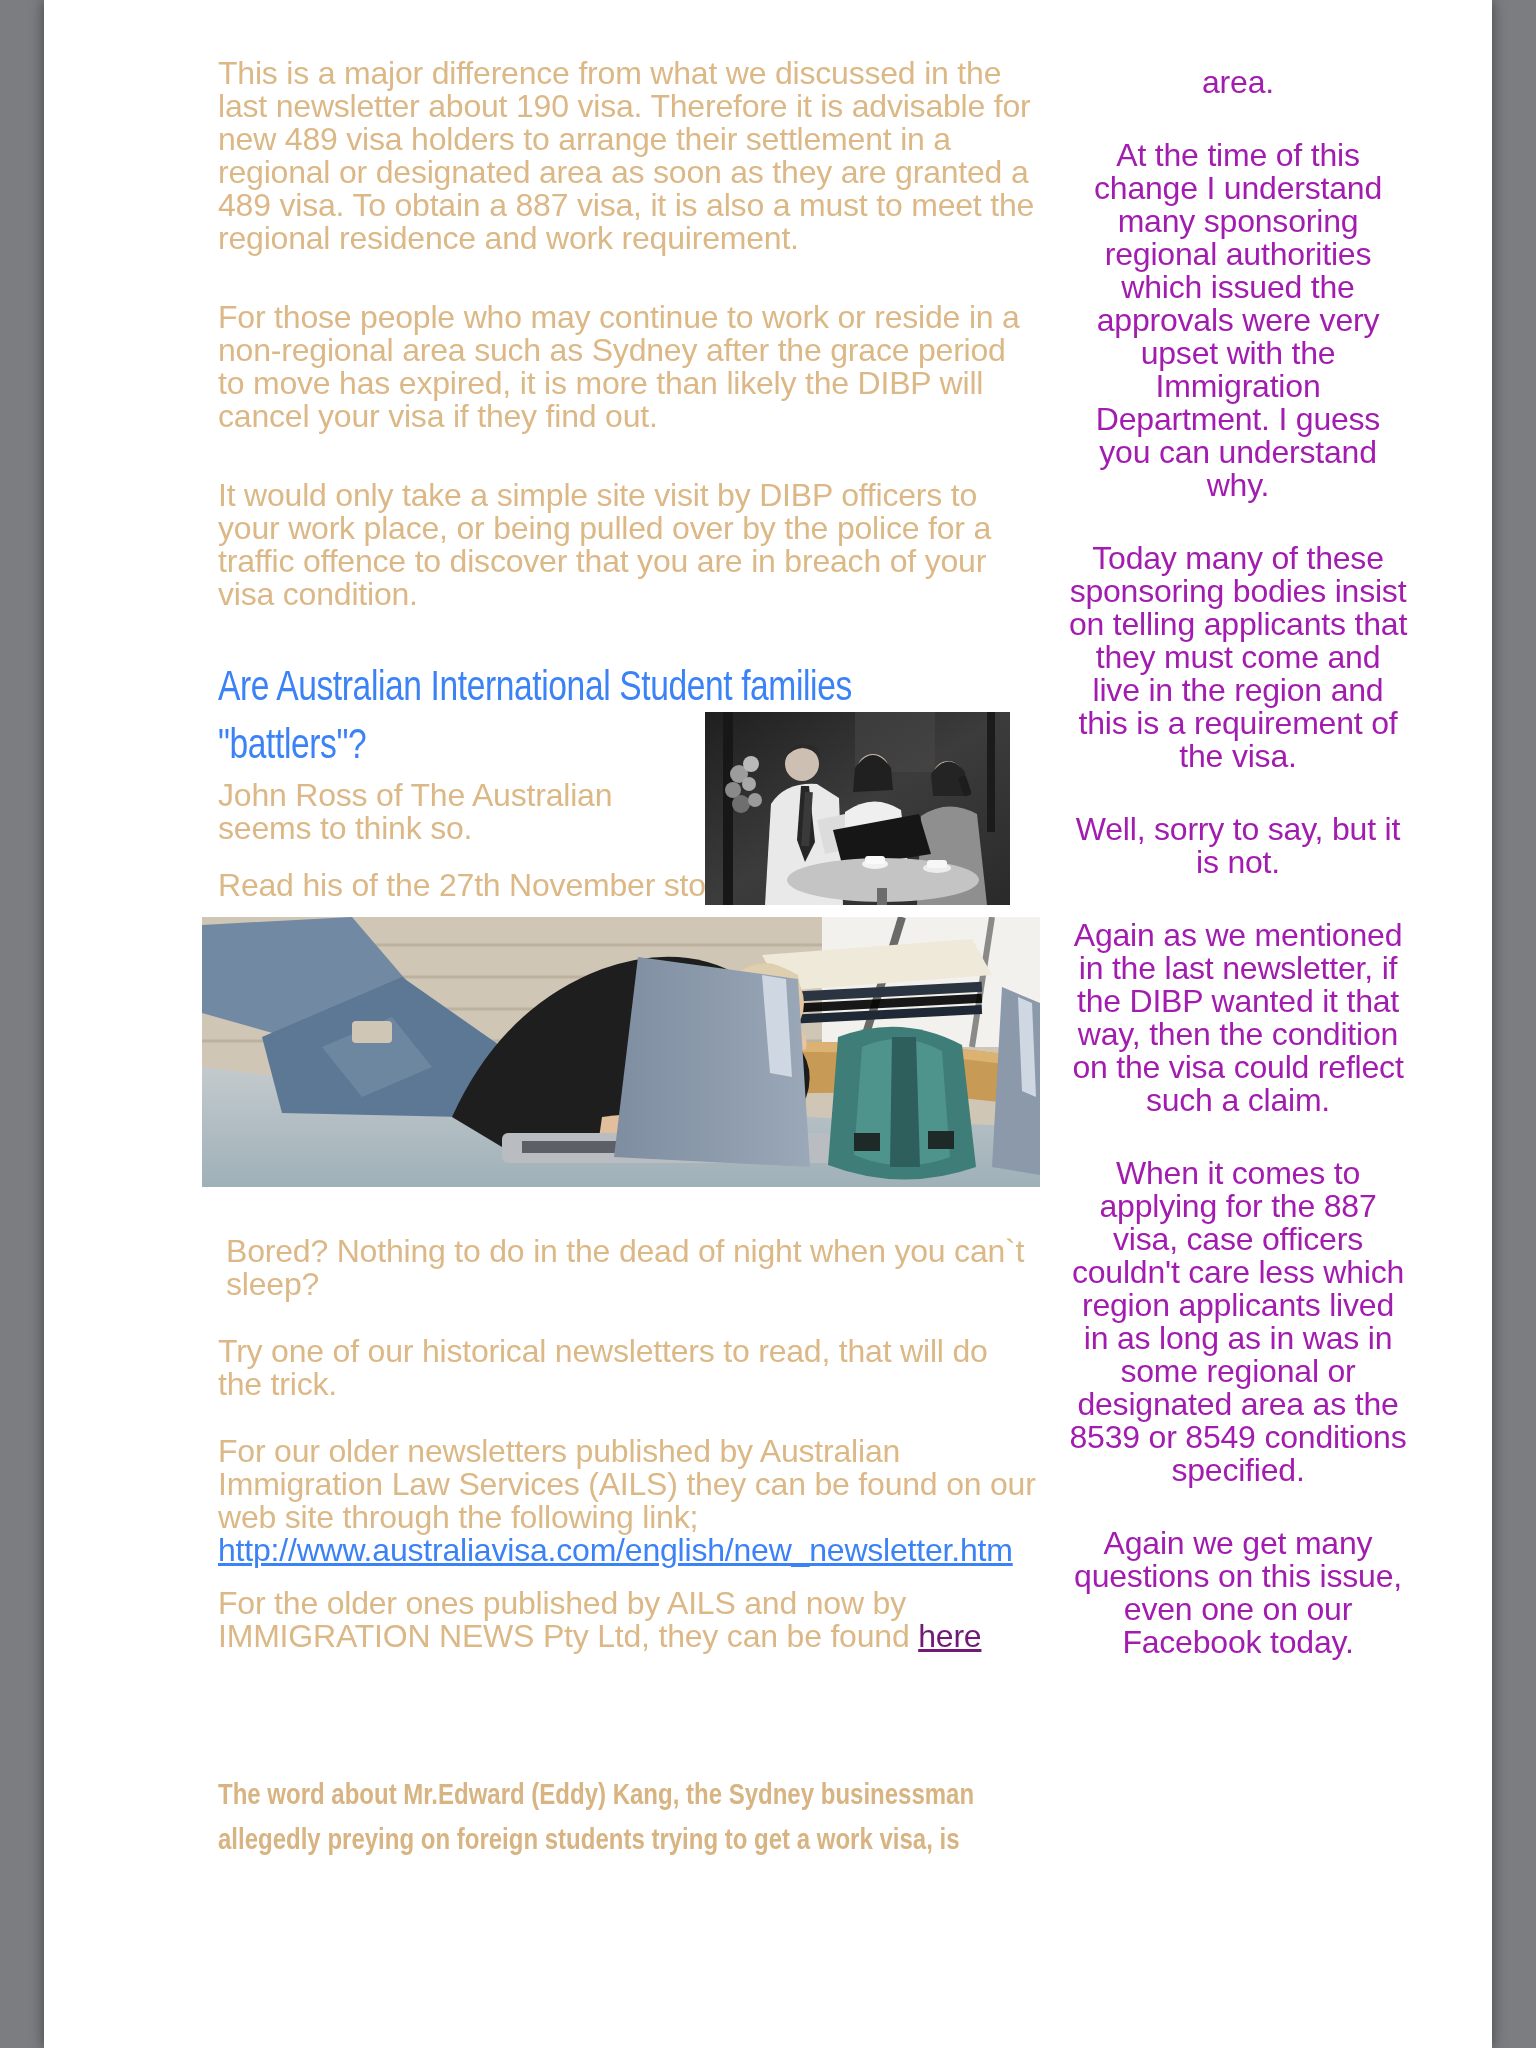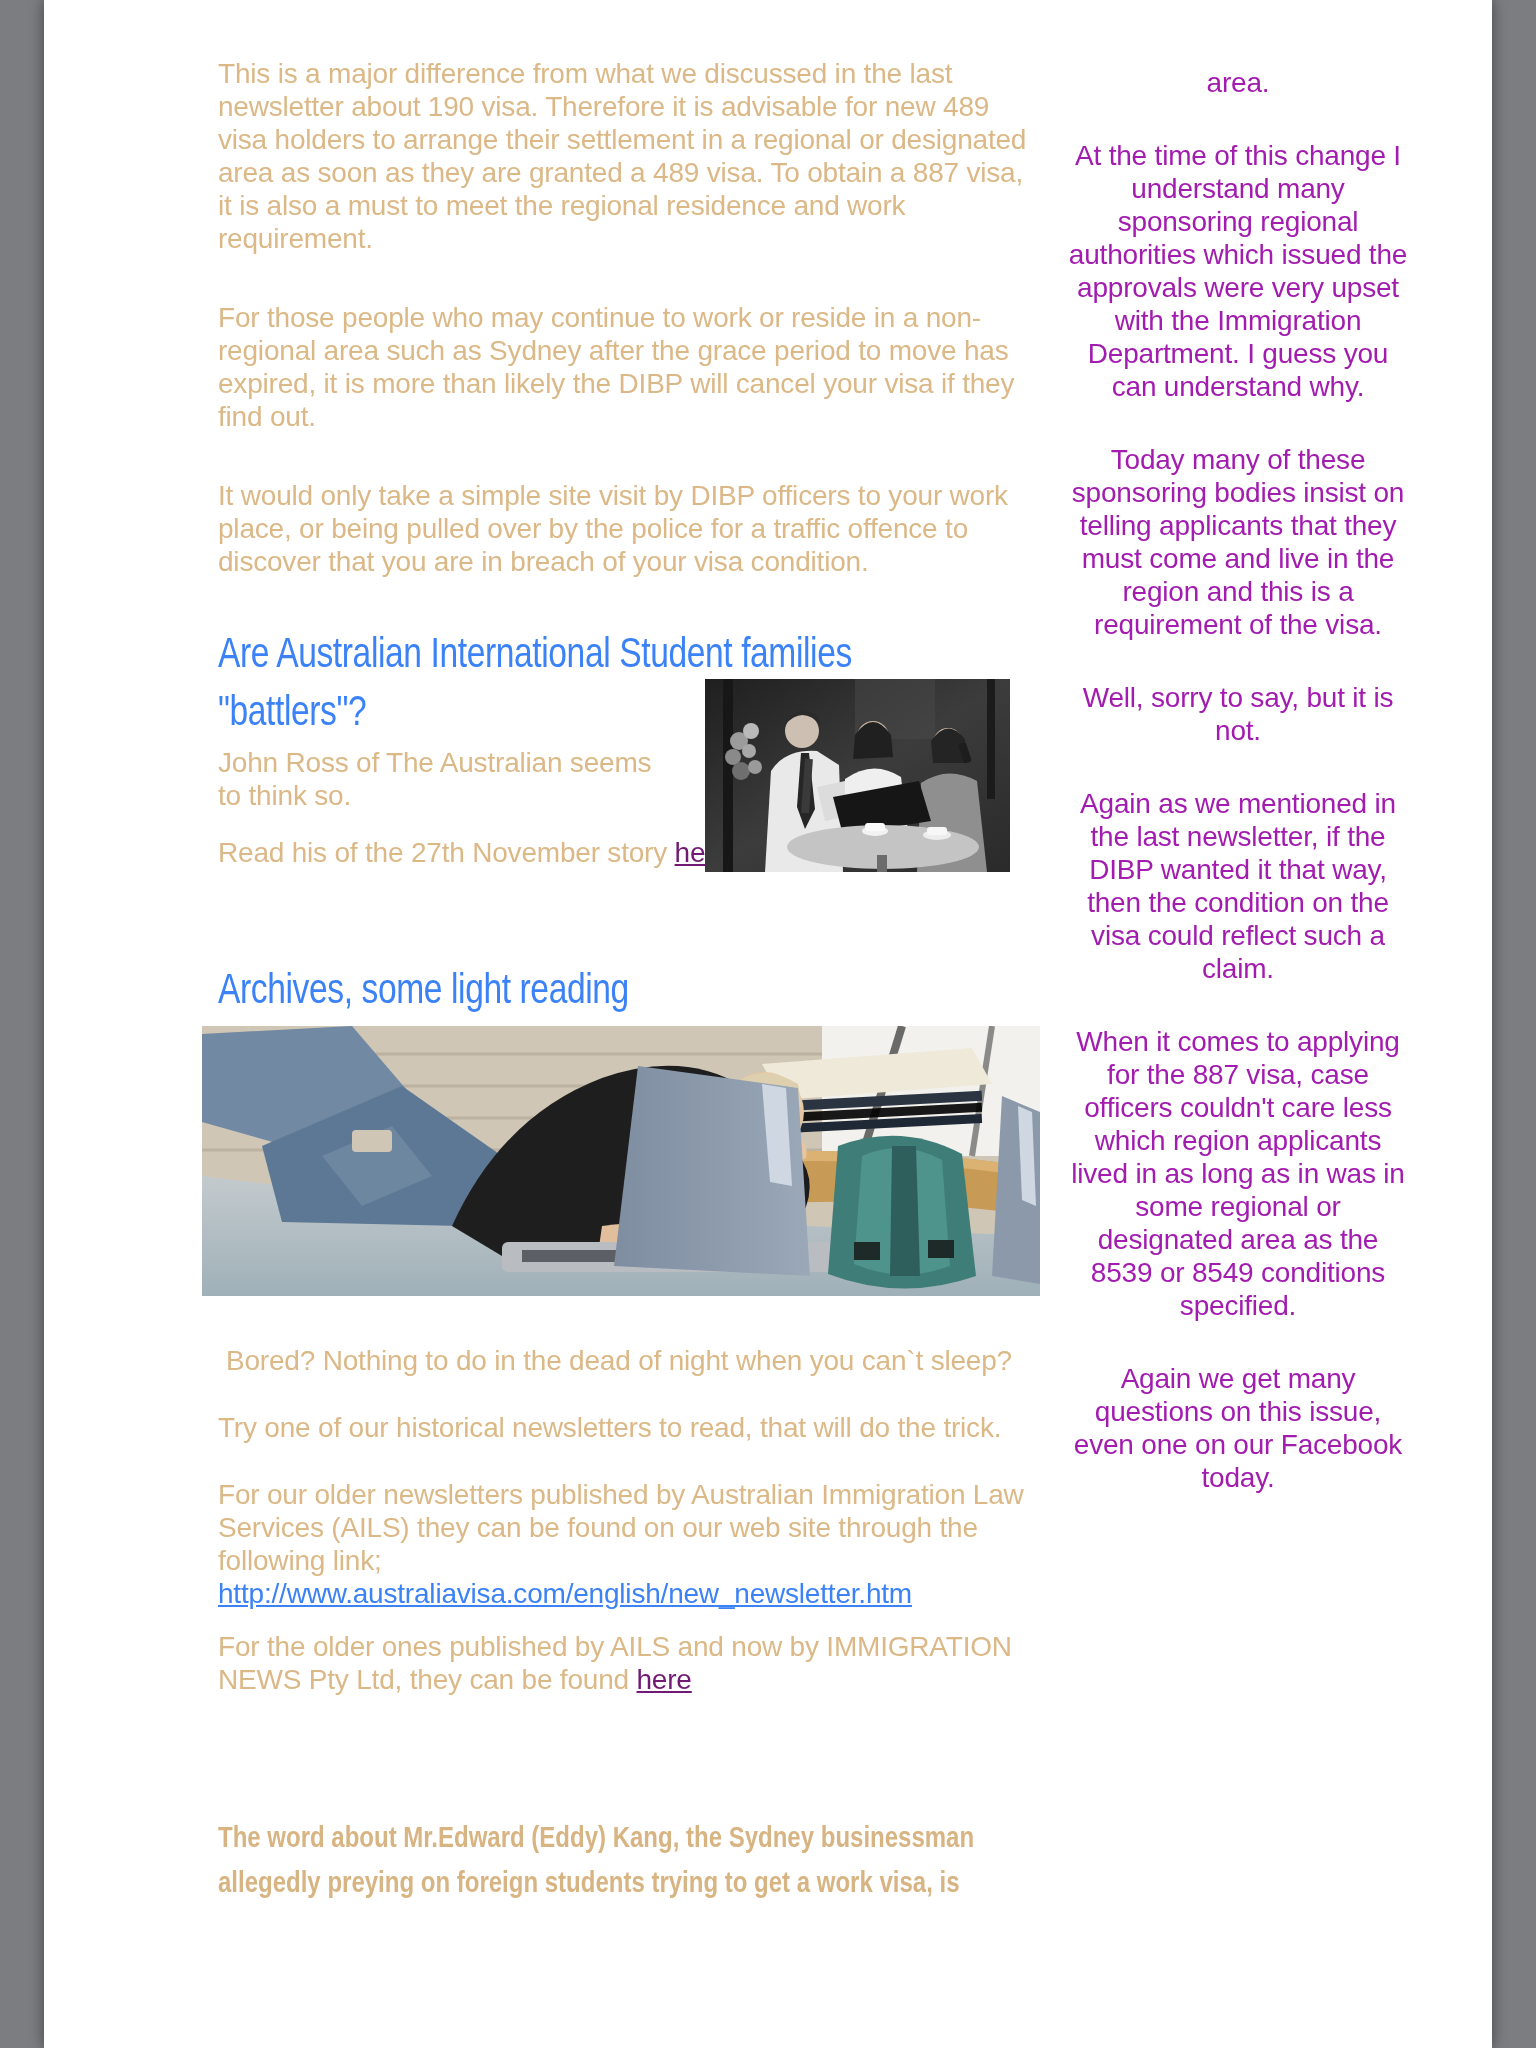--- a/index.html
+++ b/index.html
@@ -23,21 +23,21 @@
     padding-top:57px;
     color:#DBB886;
   }
   .col-right{
     width:340px;
     margin-left:28px;
     padding-top:66px;
     text-align:center;
     color:#a21caf;
   }
-  p{font-size:28px;line-height:33px;letter-spacing:-0.2px;margin:0 0 46px 0;}
+  p{font-size:32px;line-height:33px;letter-spacing:-0.2px;margin:0 0 46px 0;}
   .col-right p{margin:0 0 40px 0;}
   .battlers{position:relative;min-height:252px;margin-top:45px;}
   .headline{color:#3b82f6;margin:0;}
   .headline-line{
     display:block;white-space:nowrap;
     font-size:42px;line-height:58px;font-weight:normal;
     transform:scaleX(0.8);transform-origin:0 50%;
     letter-spacing:-0.5px;
   }
   .photo-bw{
@@ -127,23 +127,20 @@
           </svg>
         </div>
         <h1 class="headline">
           <span class="headline-line">Are Australian International Student families</span>
           <span class="headline-line">"battlers"?</span>
         </h1>
         <p class="sub">John Ross of The Australian seems to think so.</p>
         <p class="read"><span>Read his of the 27th November story </span><a class="link-blue" href="#">here</a></p>
       </div>
 
-      <h2 class="headline archives-h">
-        <span class="headline-line">Archives, some light reading</span>
-      </h2>
 
       <div class="photo-color">
         <svg viewBox="0 0 838 270" width="838" height="270" preserveAspectRatio="none">
           <defs>
             <linearGradient id="floor" x1="0" y1="0" x2="0" y2="1">
               <stop offset="0" stop-color="#c3cacd"></stop>
                 <stop offset="1" stop-color="#9fb0b8"></stop>
             </linearGradient>
             <linearGradient id="lap" x1="0" y1="0" x2="1" y2="0">
               <stop offset="0" stop-color="#7e8da0"></stop>

